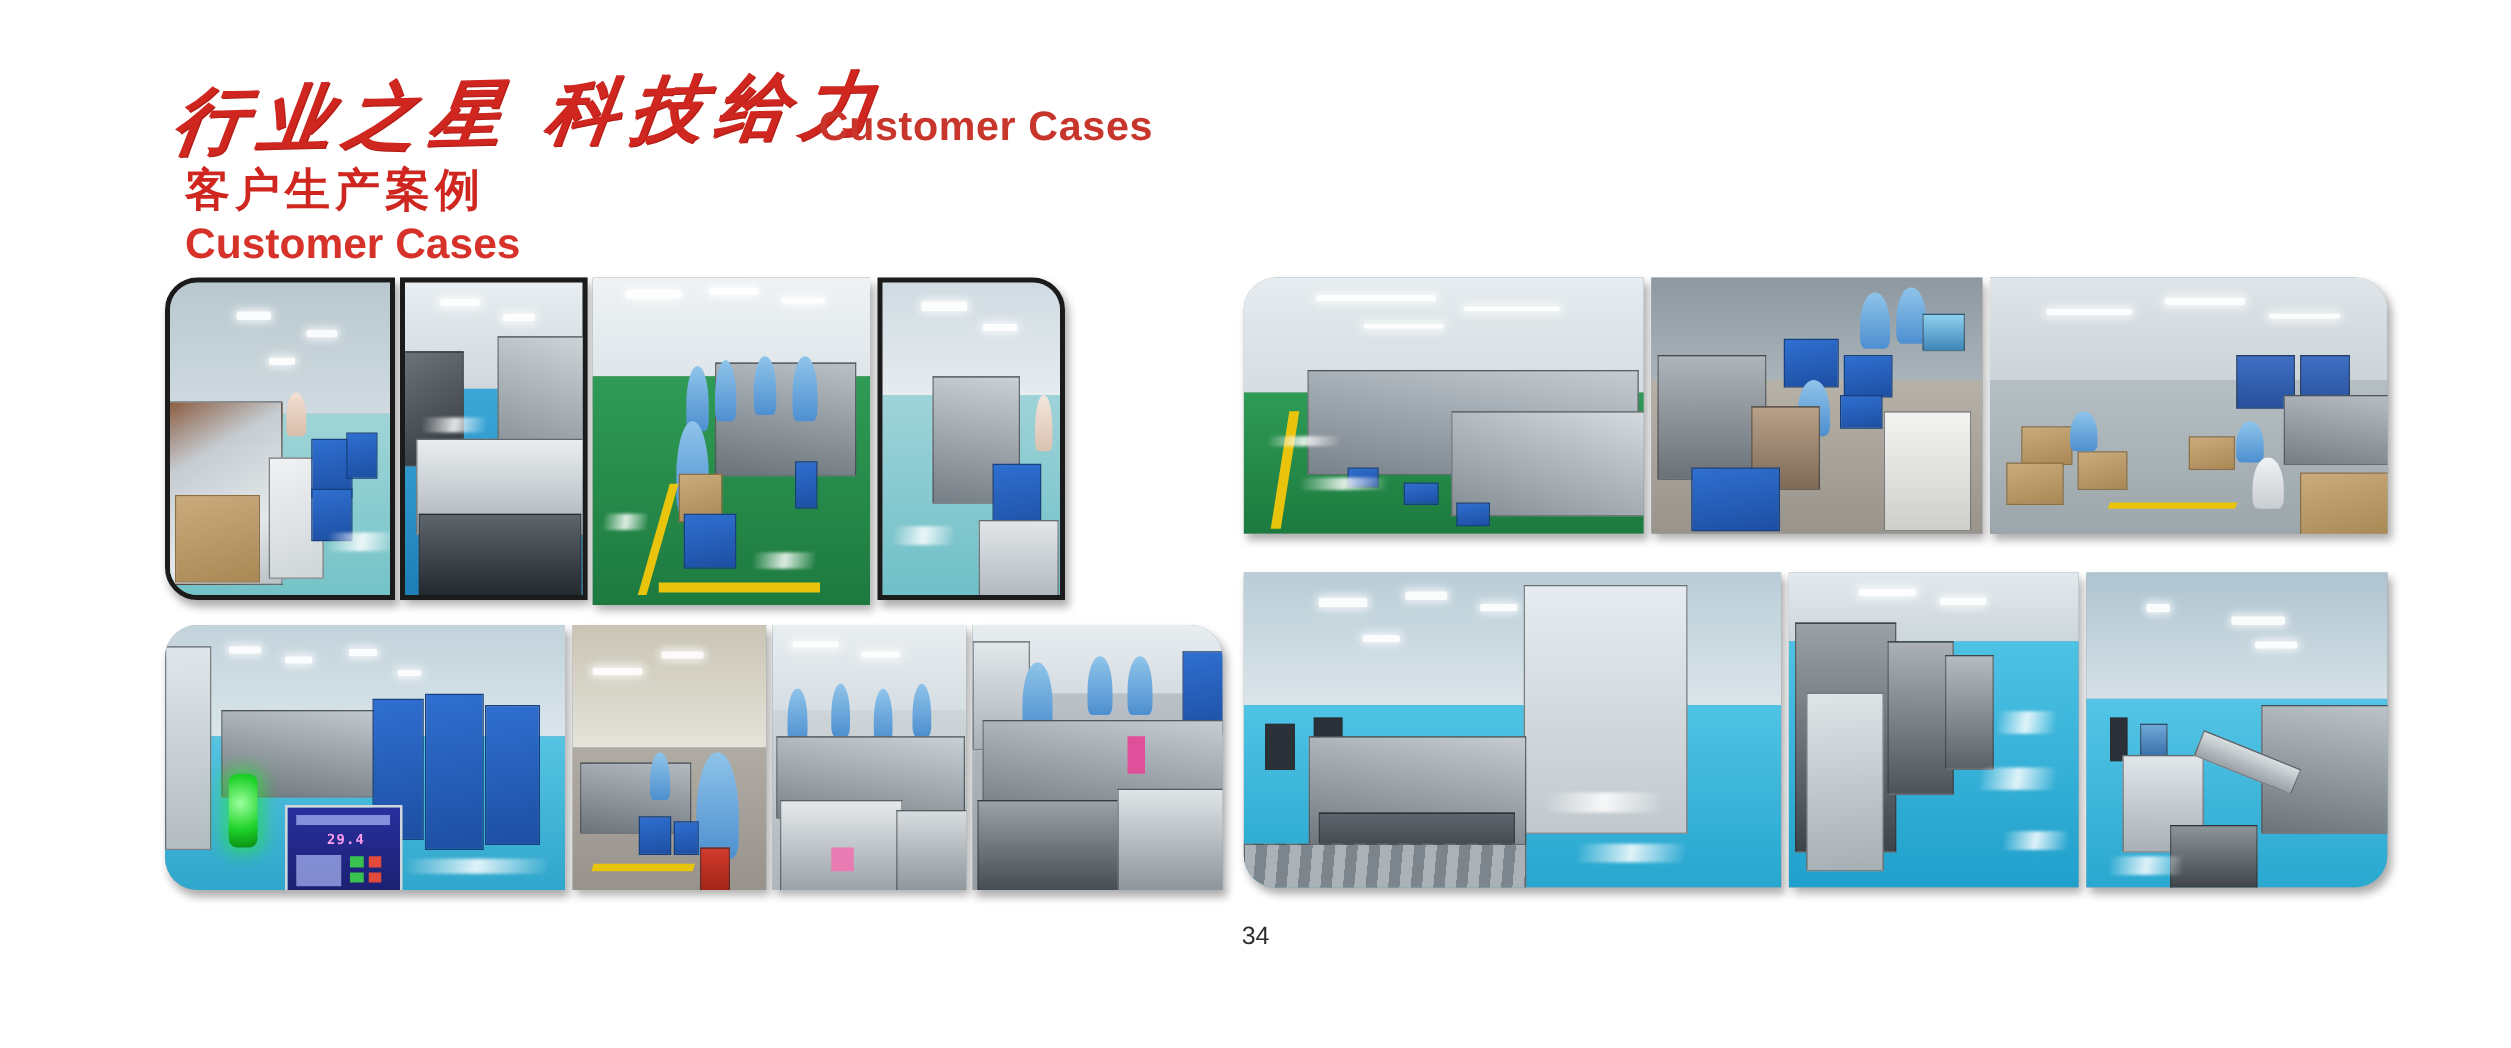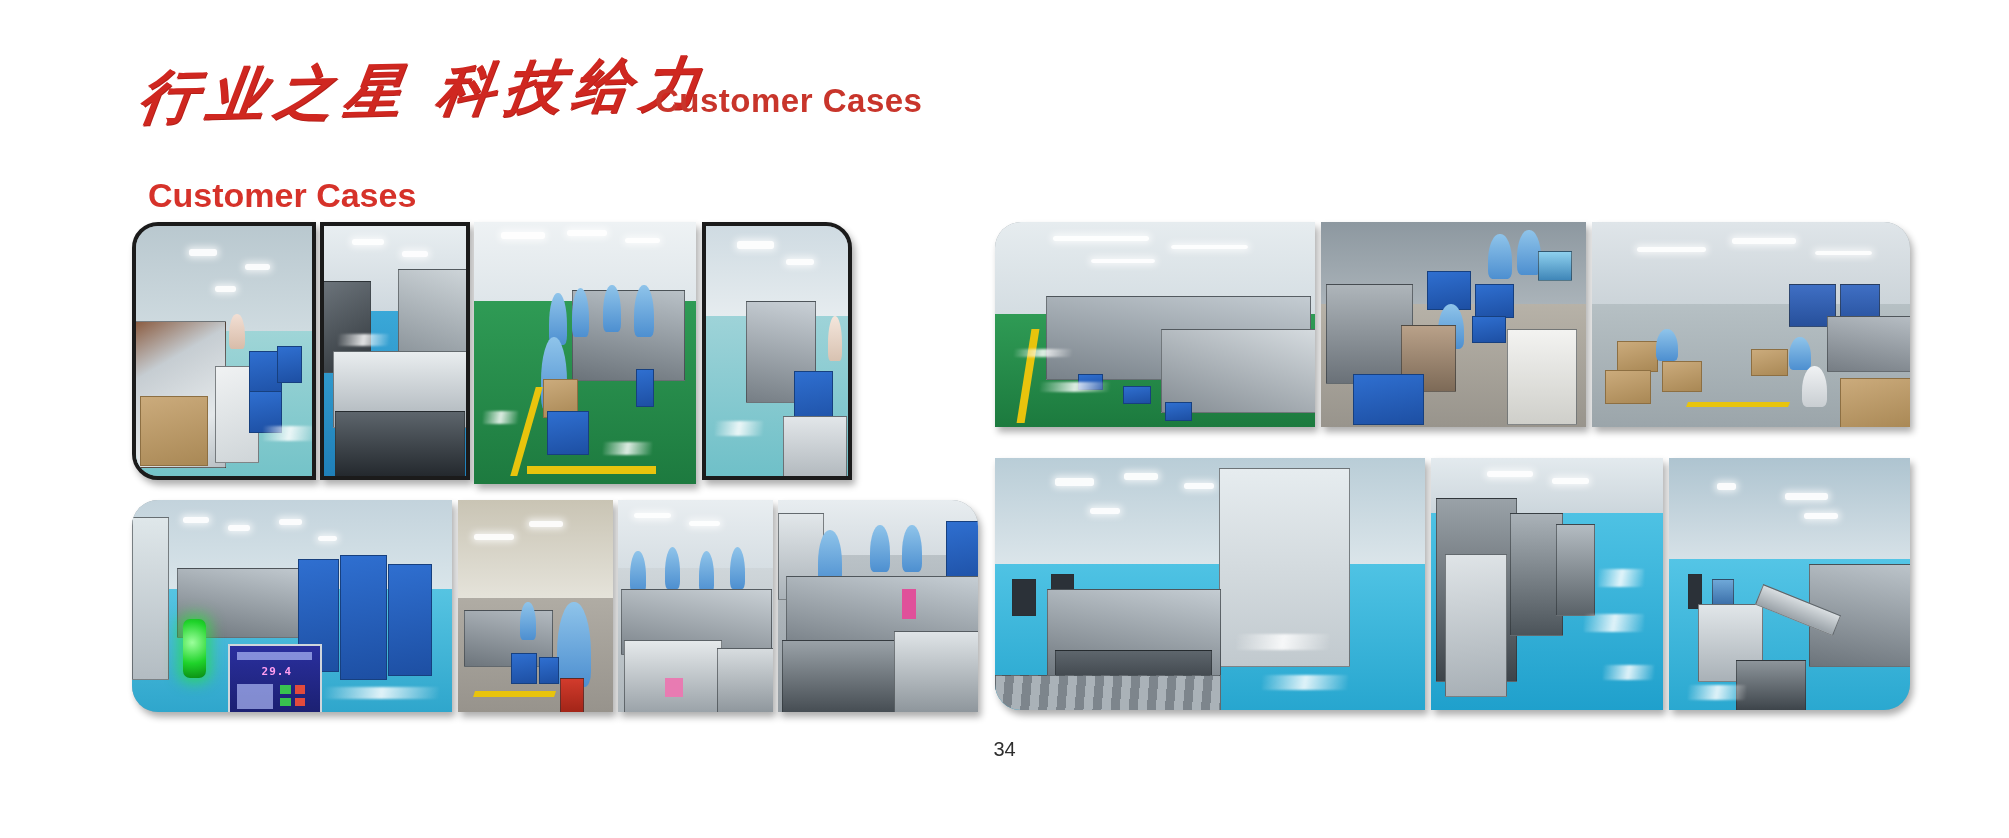--- a/index.html
+++ b/index.html
@@ -176,20 +176,21 @@
     font-size: 20px;
     color: #2e2e2e;
   }
 </style>
 </head>
 <body>
 
 <div id="header-block">
   <div class="calligraphy">行业之星 科技给力</div>
   <div class="headline-en">Customer Cases</div>
+  <div class="subtitle-cn">客户生产案例</div>
   <div class="subtitle-en">Customer Cases</div>
 </div>
 
 <div class="cluster" style="left:132px; top:222px; width:846px; height:265px;">
 
   <div class="photo framed rounded-tl rounded-bl" style="left:0px; top:0px; width:184px; height:258px;">
     <div class="scene">
       <div class="ceil" style="background:linear-gradient(180deg,#b9c8cf 0%,#cfdbe0 100%);"></div>
       <div class="floor" style="background:linear-gradient(180deg,#9fd5d7 0%,#74c3c8 100%);"></div>
       <div class="lamp" style="left:30%; top:9%; width:16%; height:3%;"></div>

